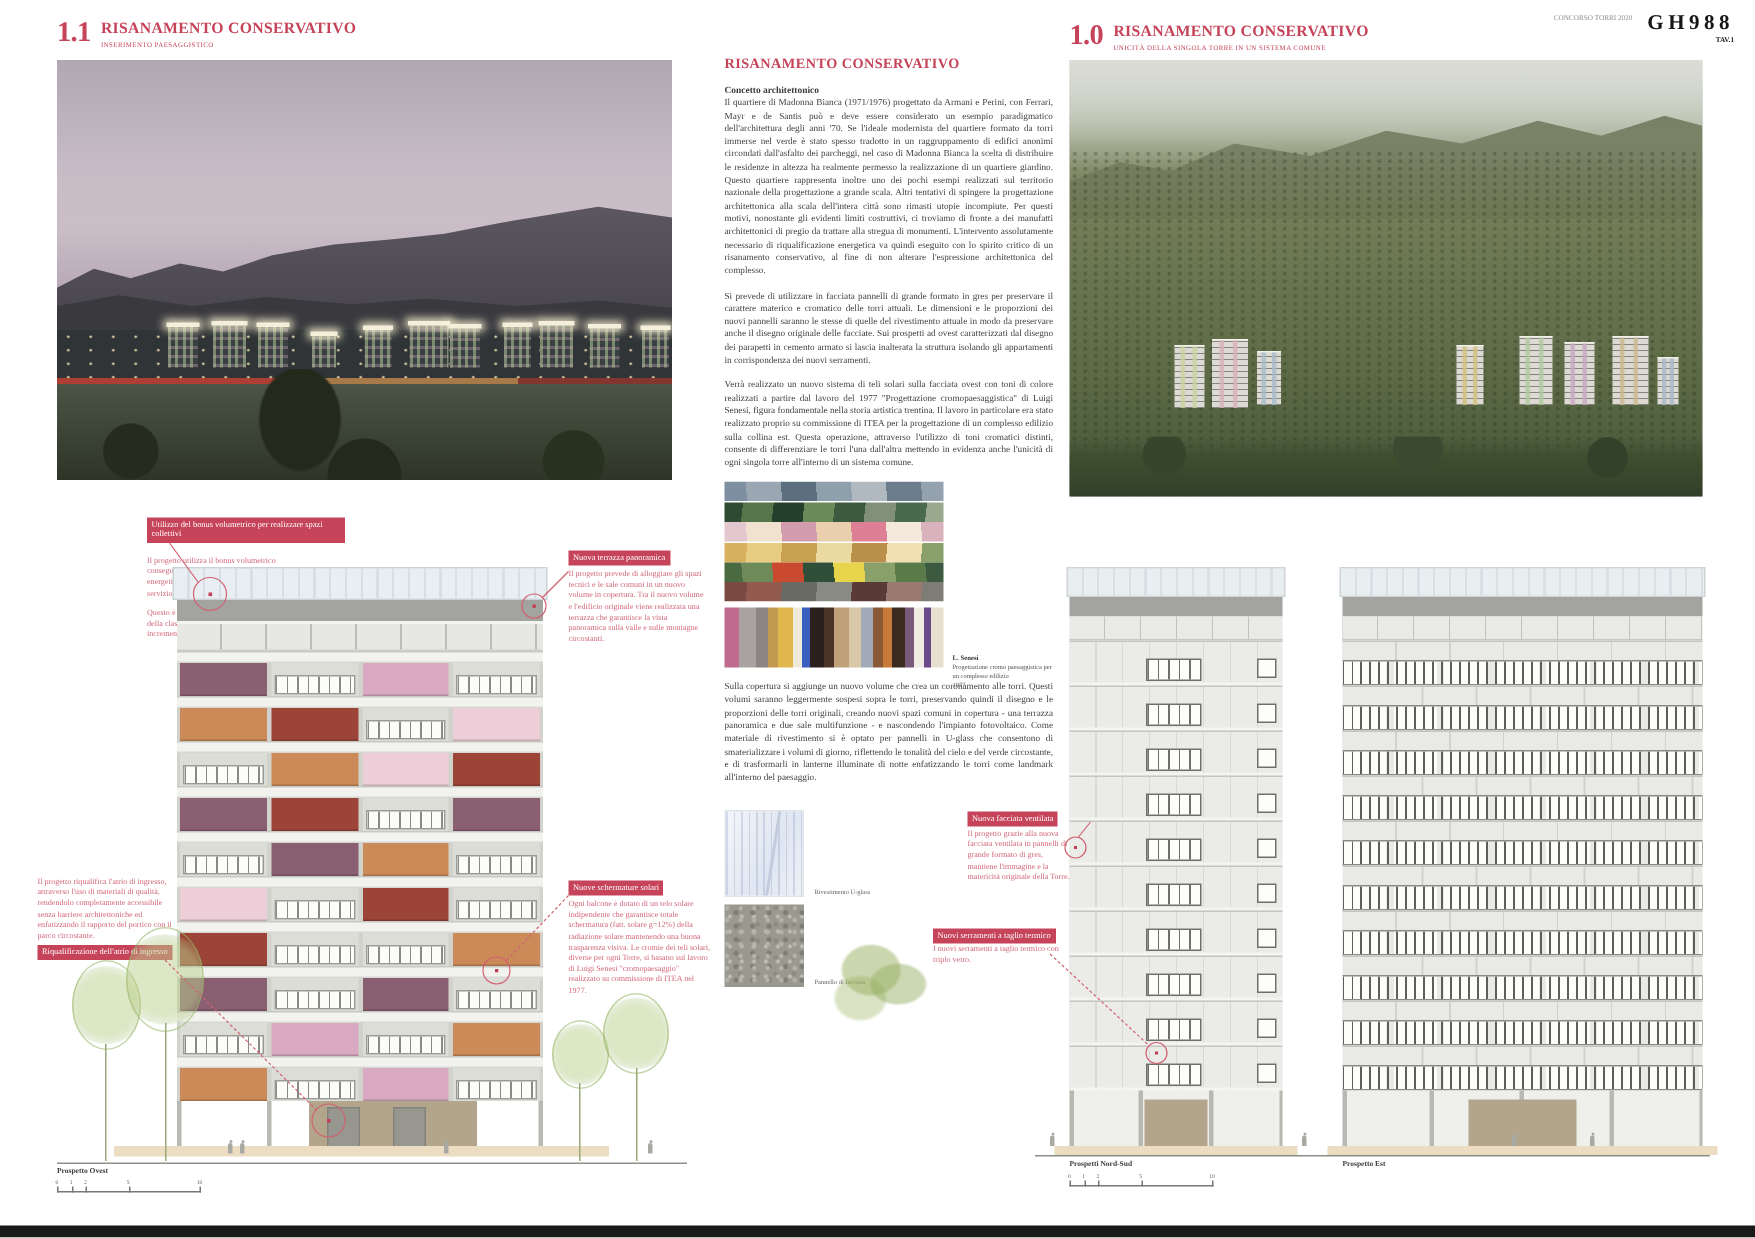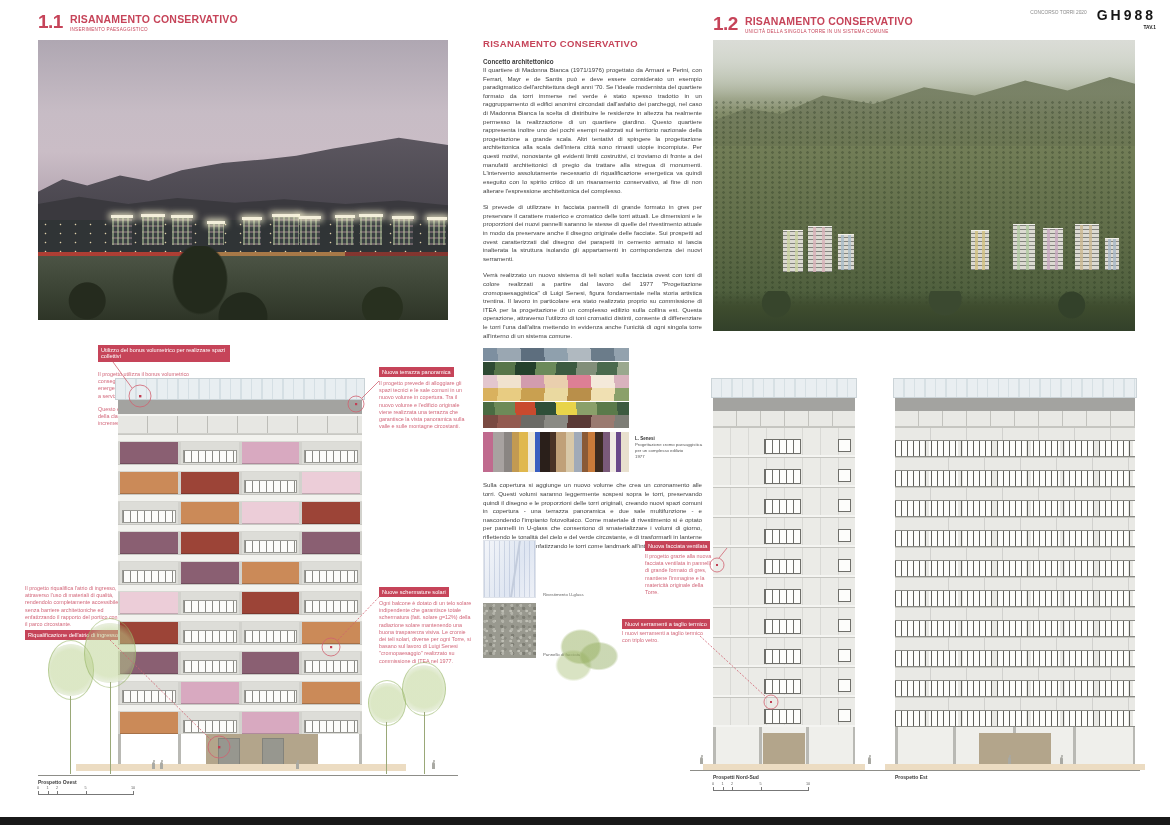--- a/index.html
+++ b/index.html
@@ -1,19 +1,19 @@
 <!DOCTYPE html>
 <html><head>
 <meta charset="utf-8">
 <style>
   * { margin:0; padding:0; box-sizing:border-box; }
   html,body { width:1170px; height:825px; background:#ffffff;
     font-family:"Liberation Sans", sans-serif; color:#3b3b3b; overflow:hidden; }
   .abs { position:absolute; }
-  #board { position:relative; width:1170px; height:825px; background:#fff; }
+  #board { position:relative; width:1170px; height:825px; background:#fff;font-family:Liberation Serif, serif; }
 
   
   .sec-head { display:flex; align-items:flex-start; gap:7px; }
   .sec-num { font-size:19px; font-weight:bold; color:#c64459; line-height:1; letter-spacing:-.5px; }
   .sec-title { font-size:10.5px; font-weight:bold; color:#c64459; letter-spacing:.2px; line-height:1.1; padding-top:2px;}
   .sec-sub { font-size:4.6px; color:#c64459; letter-spacing:.3px; margin-top:1.5px; font-weight:normal;}
   #corner { right:14px; top:6px; text-align:right; }
   #competition { font-size:4.8px; color:#8a8a8a; display:inline-block; margin-right:10px; vertical-align:6px;}
   #gh-code { font-size:14px; font-weight:bold; color:#161616; letter-spacing:3px; display:inline-block;}
   #sheet { font-size:4.8px; font-weight:bold; color:#161616; margin-top:1px; }
@@ -193,21 +193,21 @@
 <div id="board">
 
   <div class="abs sec-head" style="left:38px; top:12px;">
     <div class="sec-num">1.1</div>
     <div>
       <div class="sec-title">RISANAMENTO CONSERVATIVO</div>
       <div class="sec-sub">INSERIMENTO PAESAGGISTICO</div>
     </div>
   </div>
   <div class="abs sec-head" style="left:713px; top:14px;">
-    <div class="sec-num">1.2</div>
+    <div class="sec-num">1.0</div>
     <div>
       <div class="sec-title">RISANAMENTO CONSERVATIVO</div>
       <div class="sec-sub">UNICITÀ DELLA SINGOLA TORRE IN UN SISTEMA COMUNE</div>
     </div>
   </div>
   <div class="abs" id="corner">
     <div>
       <span id="competition">CONCORSO TORRI 2020</span><span id="gh-code">GH988</span>
     </div>
     <div id="sheet">TAV.1</div>

